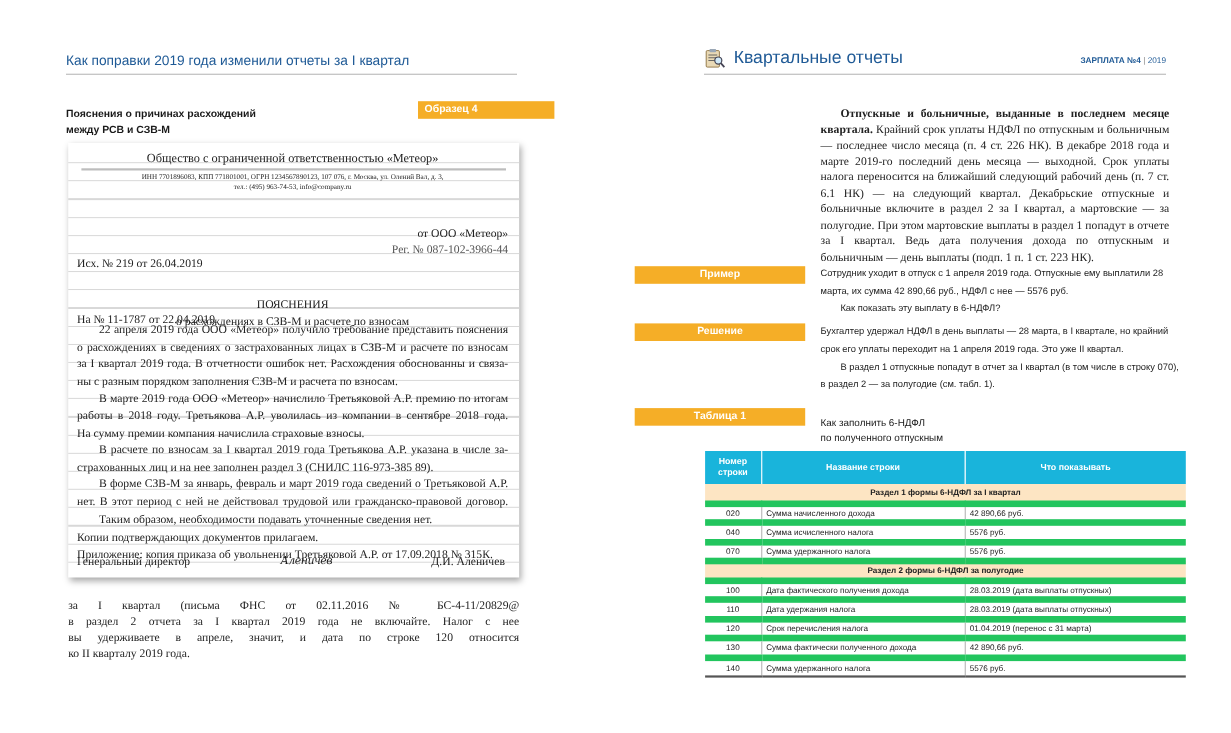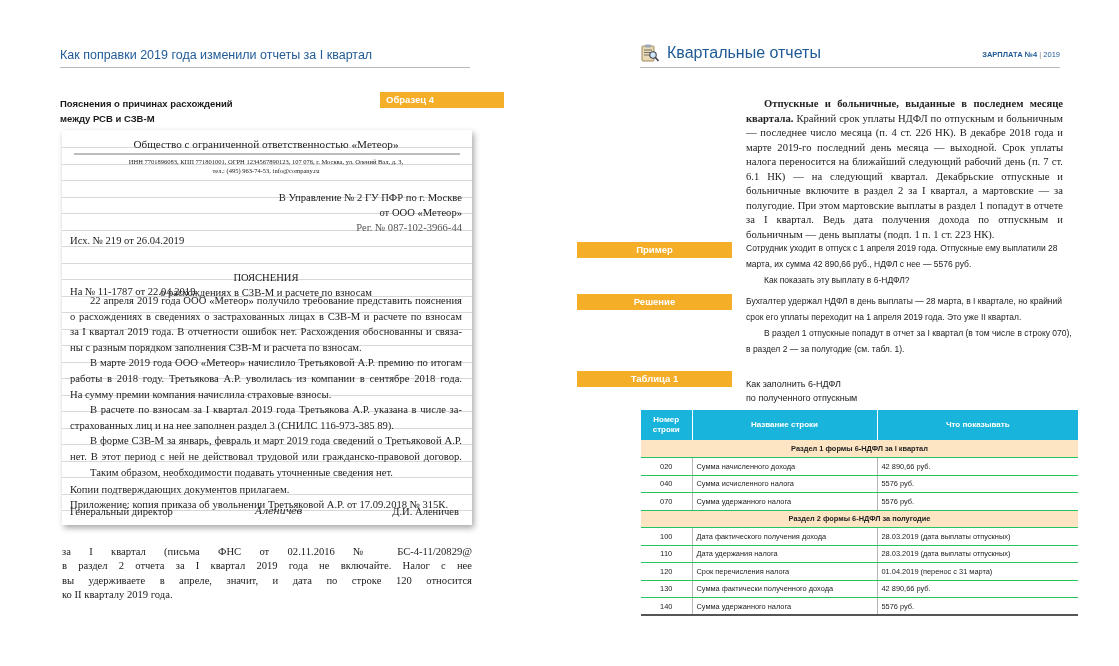--- a/index.html
+++ b/index.html
@@ -73,21 +73,21 @@
 
   table.t6 {
     position: absolute; left: 641px; top: 410px; width: 437px; border-collapse: collapse;
     font-size: 7.4px; color: #222;
   }
   table.t6 th {
     background: #19b4db; color: #ffffff; font-weight: bold; font-size: 8px; height: 30px;
     border-right: 1px solid #ffffff; line-height: 10px;
   }
   table.t6 th:last-child { border-right: none; }
-  table.t6 td { height: 17.5px; border-bottom: 1px solid #22c55e; padding: 0 4px; }
+  table.t6 td { height: 17.5px; border-bottom: 6px solid #22c55e; padding: 0 4px; }
   table.t6 td.num { text-align: center; width: 51px; border-right: 1px solid #b5b5b5; }
   table.t6 td.name { width: 185px; border-right: 1px solid #b5b5b5; }
   table.t6 tr.section td { background: #fde5c3; text-align: center; font-weight: bold; }
   table.t6 tr.last td { border-bottom: 2px solid #555; }
 </style>
 </head>
 <body>
 
 <div class="abs left-header">Как поправки 2019 года изменили отчеты за I квартал</div>
 
@@ -96,21 +96,20 @@
   <div>между РСВ и СЗВ-М</div>
 </div>
 <div class="abs orange-tag sample-tag">Образец 4</div>
 
 <div class="abs paper">
   <div class="line c" style="top:6px;font-size:11.2px;">Общество с ограниченной ответственностью «Метеор»</div>
   <div class="org-rule" style="top:23px;"></div>
   <div class="line c small" style="top:27px;">ИНН 7701896083, КПП 771801001, ОГРН 1234567890123, 107 076, г. Москва, ул. Олений Вал, д. 3,</div>
   <div class="line c small" style="top:36px;">тел.: (495) 963-74-53, info@company.ru</div>
 
-  <div class="line r" style="top:60px;">В Управление № 2 ГУ ПФР по г. Москве</div>
   <div class="line r" style="top:75px;">от ООО «Метеор»</div>
   <div class="line r" style="top:90px;color:#555;">Рег. № 087-102-3966-44</div>
   <div class="line" style="top:103px;">Исх. № 219 от 26.04.2019</div>
   <div class="line" style="top:118px;margin-top:36px;">На № 11-1787 от 22.04.2019</div>
 
   <div class="line c" style="top:140px;">ПОЯСНЕНИЯ</div>
   <div class="line c" style="top:155px;">о расхождениях в СЗВ-М и расчете по взносам</div>
 
   <div class="line ind j" style="top: 163px;">22 апреля 2019 года ООО «Метеор» получило требование представить пояснения</div>
     <div class="line j" style="top: 178.6px;">о расхождениях в сведениях о застрахованных лицах в СЗВ-М и расчете по взносам</div>

